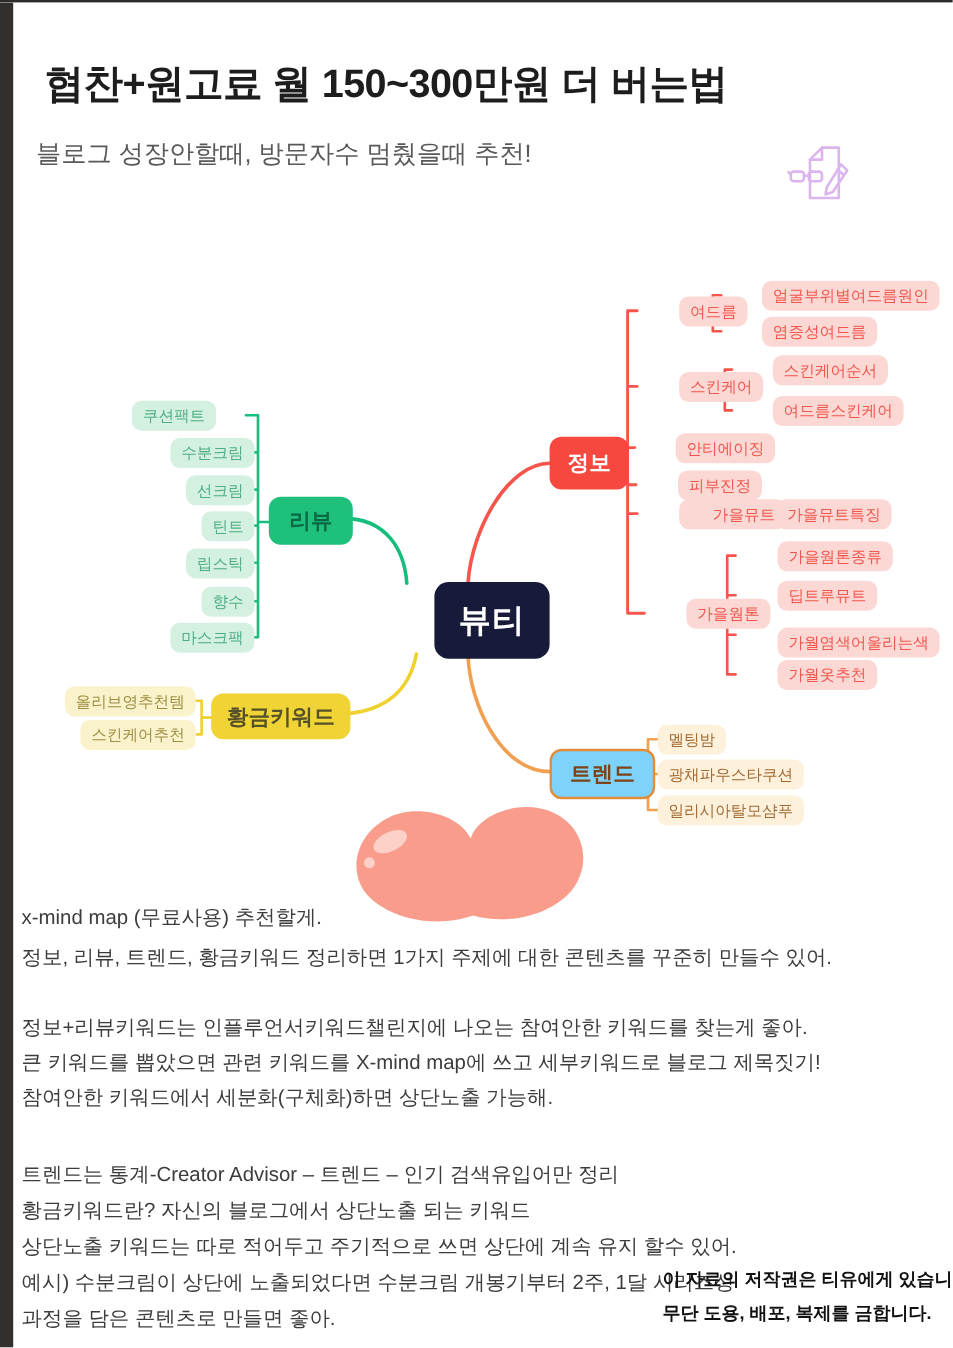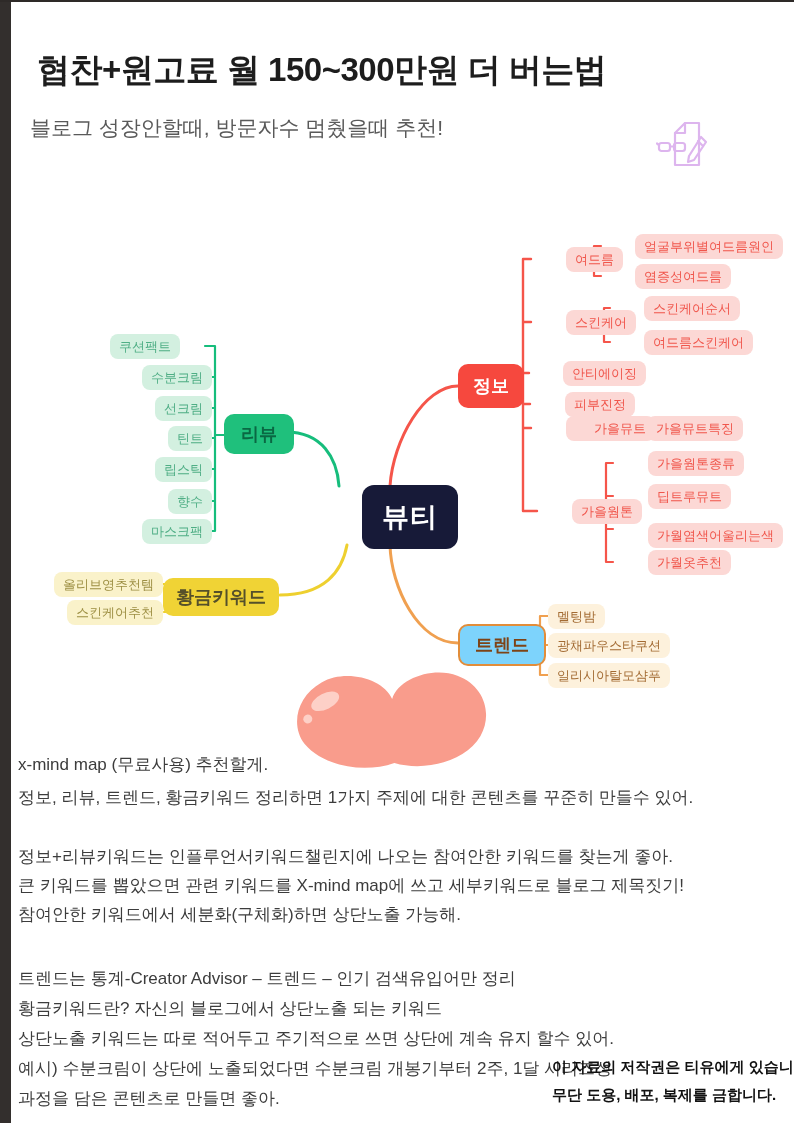--- a/index.html
+++ b/index.html
@@ -97,21 +97,21 @@
   <div class="node mint" style="right:582px; top:363px;">수분크림</div>
   <div class="node mint" style="right:582px; top:394px;">선크림</div>
   <div class="node mint" style="right:582px; top:424px;">틴트</div>
   <div class="node mint" style="right:582px; top:455px;">립스틱</div>
   <div class="node mint" style="right:582px; top:487px;">향수</div>
   <div class="node mint" style="right:582px; top:517px;">마스크팩</div>
   <div class="branch branch-review" style="left:224px; top:412px;">리뷰</div>
 
   <div class="node lyellow" style="right:631px; top:570px;">올리브영추천템</div>
   <div class="node lyellow" style="right:631px; top:598px;">스킨케어추천</div>
-  <div class="branch branch-golden" style="left:163px; top:576px;">황금키워드</div>
+  <div class="branch branch-golden" style="left:176px; top:576px;">황금키워드</div>
 
   <div class="center-node">뷰티</div>
 
   <div class="branch branch-info" style="left:458px; top:362px;">정보</div>
   <div class="node pink" style="left:531px; top:245px;">여드름</div>
   <div class="node pink" style="left:600px; top:232px;">얼굴부위별여드름원인</div>
   <div class="node pink" style="left:600px; top:262px;">염증성여드름</div>
   <div class="node pink" style="left:531px; top:308px;">스킨케어</div>
   <div class="node pink" style="left:609px; top:294px;">스킨케어순서</div>
   <div class="node pink" style="left:609px; top:328px;">여드름스킨케어</div>

